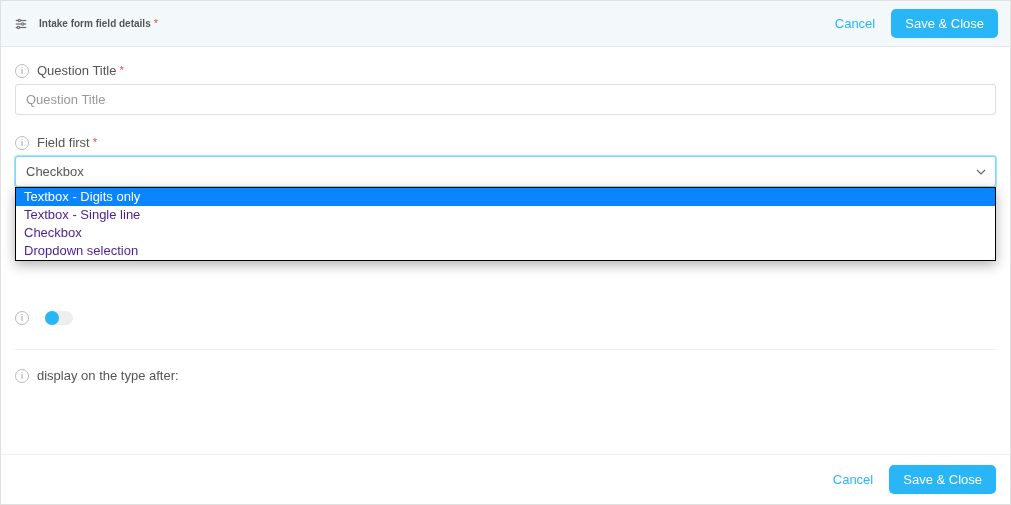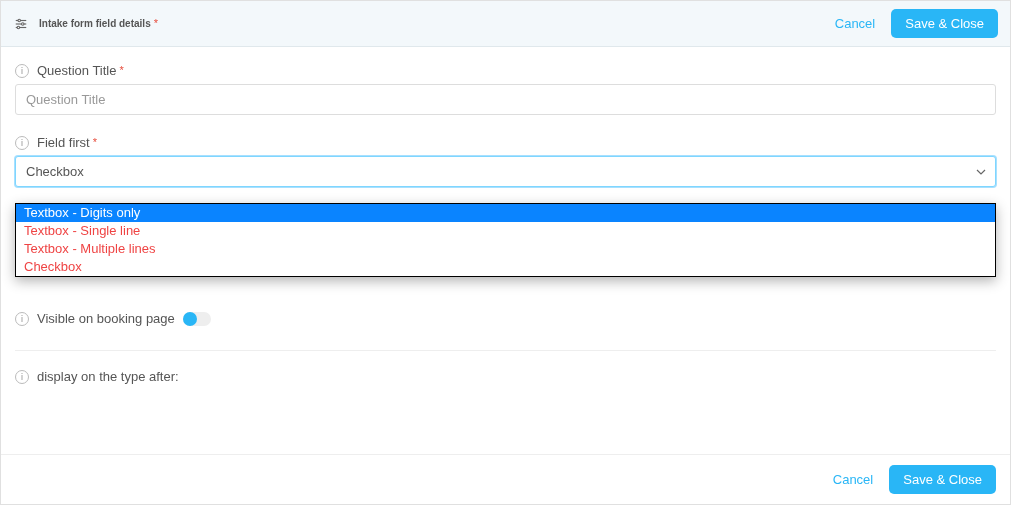--- a/index.html
+++ b/index.html
@@ -119,30 +119,30 @@
     right: 10px;
     top: 50%;
     transform: translateY(-50%);
     pointer-events: none;
   }
   .chevron svg { display: block; }
   .dropdown-list {
     position: absolute;
     left: 14px;
     right: 14px;
-    top: 202px;
+    top: 186px;
     background: #fff;
     border: 1px solid #000;
     z-index: 10;
     box-shadow: 0 4px 12px rgba(0,0,0,0.3);
   }
   .dropdown-option {
     padding: 1px 8px;
     font-size: 13px;
-    color: #ef4444;
+    color: #4c1d95;
     line-height: 16px;
     cursor: pointer;
   }
   .dropdown-option.highlighted {
     background: #0a84ff;
     color: #fff;
   }
   .toggle-row {
     display: flex;
     align-items: center;
@@ -229,43 +229,42 @@
           <svg width="10" height="6" viewBox="0 0 10 6">
               <path d="M1 1l4 4 4-4" stroke="#666" stroke-width="1.2" fill="none"></path>
             </svg>
         </span>
       </div>
     </div>
 
     <div class="field-group" style="margin-top:118px; margin-bottom:8px;">
       <div class="toggle-row">
         <span class="info-icon">i</span>
-        <span class="field-label">Visible on booking page</span>
         <div class="toggle">
           <div class="toggle-inner"></div>
         </div>
       </div>
     </div>
 
     <hr class="divider">
 
     <div class="field-group">
       <div class="field-label-row">
         <span class="info-icon">i</span>
         <span class="field-label">display on the type after:</span>
       </div>
     </div>
 
   </div>
 
   <div class="dropdown-list">
     <div class="dropdown-option highlighted">Textbox - Digits only</div>
     <div class="dropdown-option">Textbox - Single line</div>
-    <div class="dropdown-option">Textbox - Multiple lines</div>
     <div class="dropdown-option">Checkbox</div>
+    <div class="dropdown-option">Dropdown selection</div>
   </div>
 
   <div class="footer">
     <button class="link-btn">Cancel</button>
     <button class="primary-btn">Save &amp; Close</button>
   </div>
 
 </div>
 
 </body></html>

